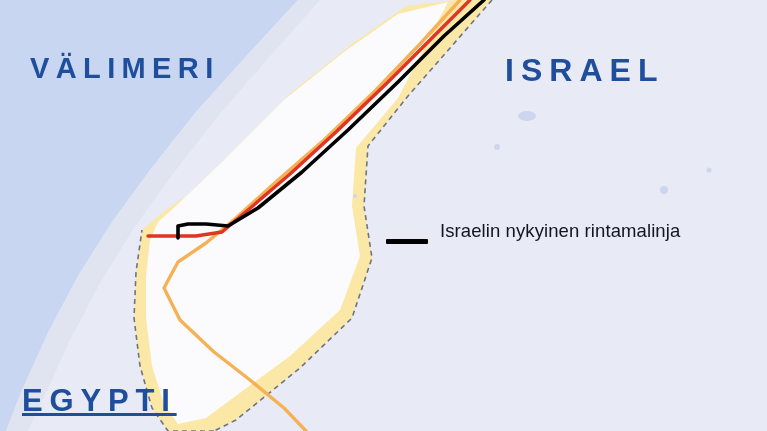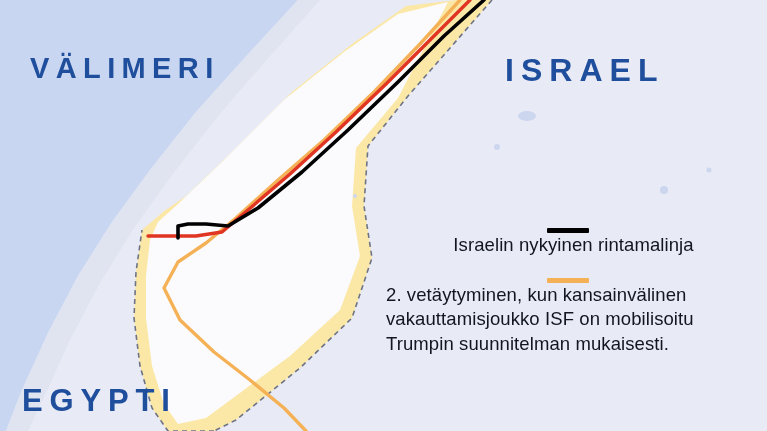--- a/index.html
+++ b/index.html
@@ -43,32 +43,32 @@
   }
   #label-israel {
     left: 505px;
     top: 52px;
     font-size: 32px;
   }
   #label-egypti {
     left: 22px;
     top: 383px;
     font-size: 31px;
+    text-decoration: underline;
   }
   #legend {
     position: absolute;
     left: 386px;
     top: 219px;
     width: 375px;
   }
   .legend-row {
     display: flex;
-    align-items: center;
+    align-items: flex-end;
     margin-bottom: 11px;
-    flex-direction: column;
   }
   .legend-swatch {
     flex: 0 0 auto;
     width: 42px;
     height: 5px;
     margin-top: 9px;
     margin-right: 12px;
     border-radius: 1px;
   }
   .legend-text {
@@ -119,20 +119,16 @@
   <div class="map-label" id="label-egypti">EGYPTI</div>
 
   <div id="legend">
 
     <div class="legend-row">
       <span class="legend-swatch" style="background:#000000"></span>
       <span class="legend-text">Israelin nykyinen rintamalinja</span>
     </div>
 
 
-    <div class="legend-row">
-      <span class="legend-swatch" style="background:#f5b156"></span>
-      <span class="legend-text">2. vetäytyminen, kun kansainvälinen vakauttamisjoukko ISF on mobilisoitu Trumpin suunnitelman mukaisesti.</span>
-    </div>
 
   </div>
 
 </div>
 
 </body></html>

